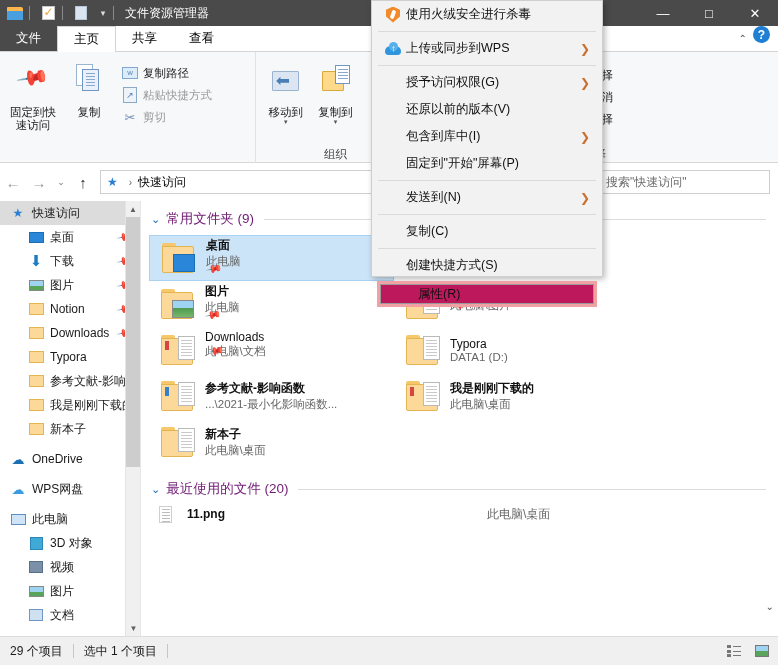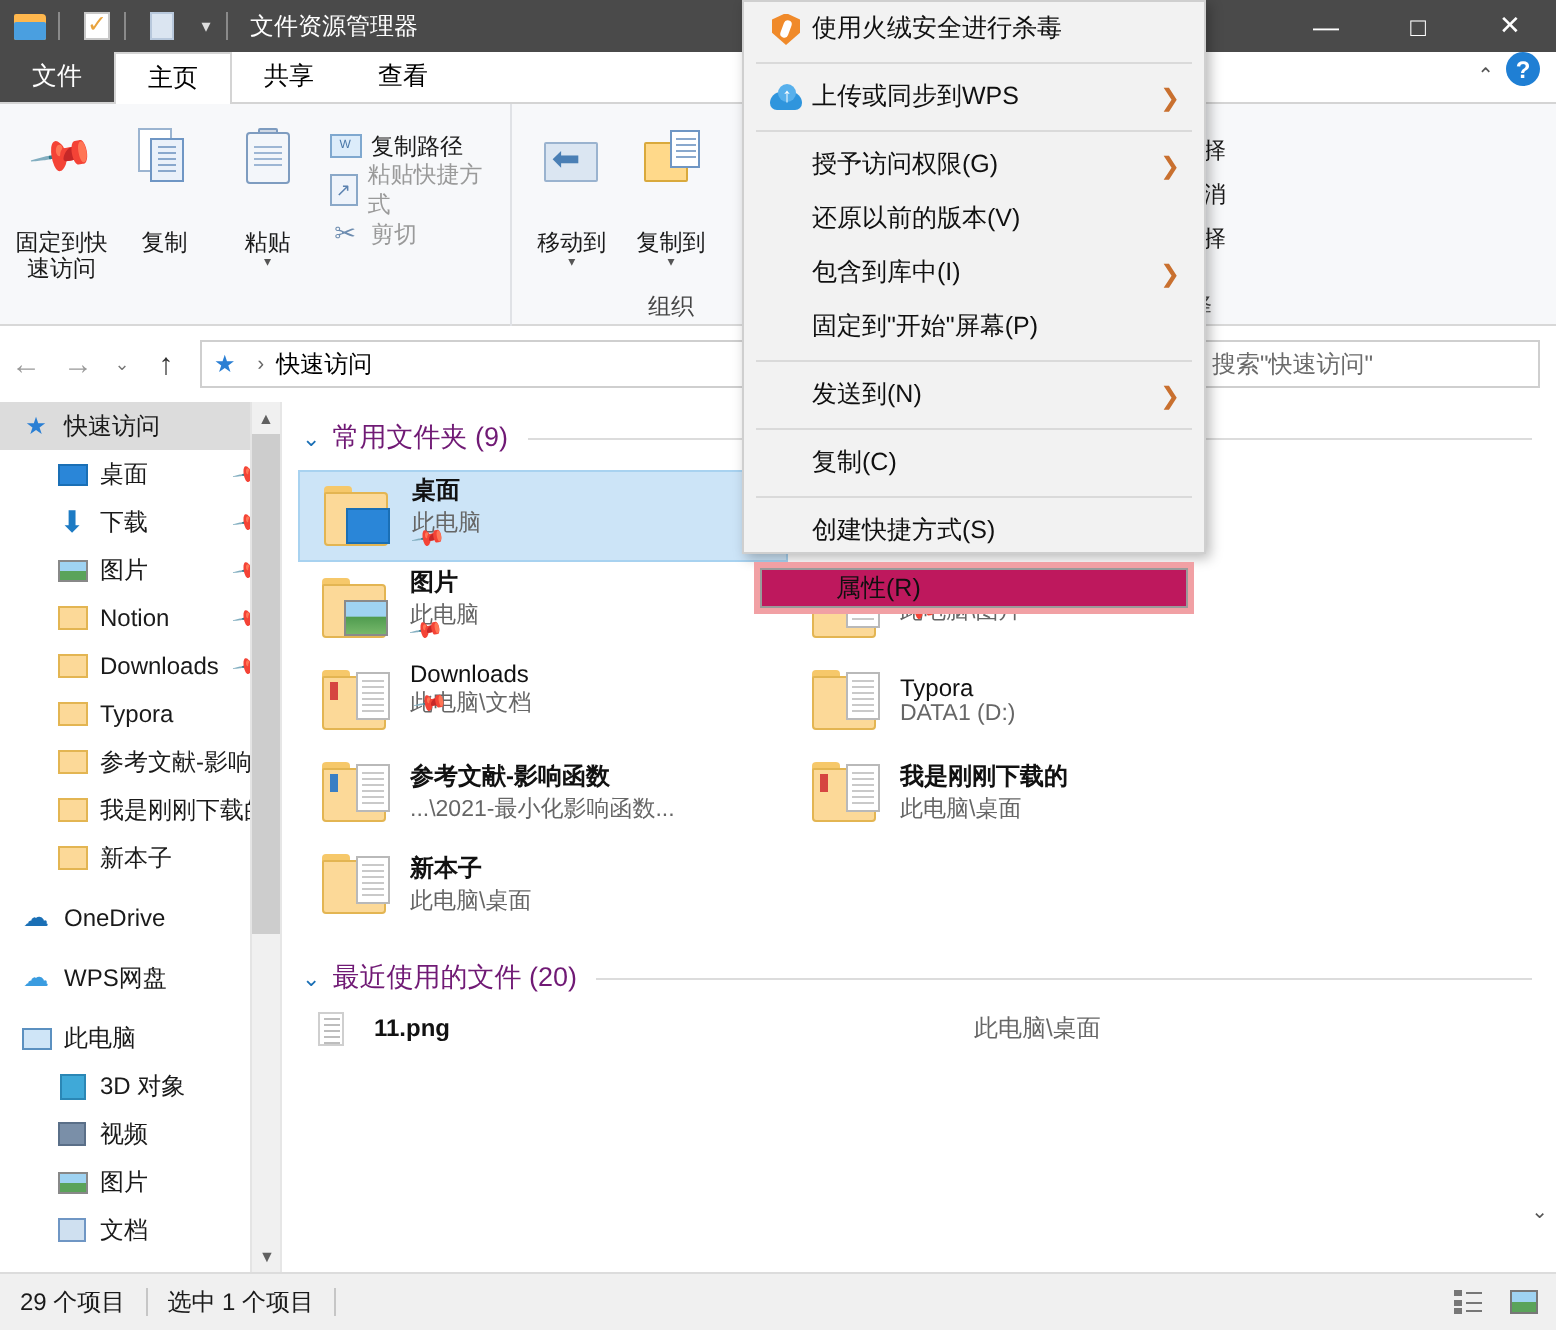--- a/index.html
+++ b/index.html
@@ -40,21 +40,21 @@
   .tb-collapse { display:flex; align-items:center; color:#555; font-size:10px; padding-right:6px;}
   .tb-help { width:17px; height:17px; border-radius:50%; background:#1f7fd4; color:#fff; display:flex; align-items:center; justify-content:center; font-size:12px; font-weight:bold; margin-right:8px; }
 
   
   .ribbon { position:absolute; top:52px; left:0; width:778px; height:111px; background:#f7f8fa; border-bottom:1px solid #d8d8d8; display:flex; }
   .rgroup { height:111px; display:flex; flex-direction:column; position:relative; padding:0 5px; }
   .rgroup + .rgroup { border-left:1px solid #e0e2e6; }
   .rgroup-body { flex:1; display:flex; align-items:flex-start; padding-top:6px; }
   .rgroup-label { height:18px; font-size:11.5px; color:#444; text-align:center; line-height:18px; }
   .bigbtn { width:56px; display:flex; flex-direction:column; align-items:center; justify-content:flex-start; padding:3px 2px; cursor:default; }
-  .bigbtn .lbl { font-size:11.5px; color:#1a1a1a; text-align:center; line-height:13px; margin-top:21px; }
+  .bigbtn .lbl { font-size:11.5px; color:#1a1a1a; text-align:center; line-height:13px; margin-top:11px; }
   .bigbtn .ic { height:34px; display:flex; align-items:center; justify-content:center; }
   .caret { font-size:7px; color:#555; line-height:6px; }
   .smallcol { display:flex; flex-direction:column; justify-content:flex-start; padding-top:4px; }
   .smallbtn { display:flex; align-items:center; height:22px; padding:0 4px; font-size:11.5px; color:#1a1a1a; cursor:default; }
   .smallbtn .sic { width:18px; height:16px; margin-right:4px; display:flex; align-items:center; justify-content:center; }
 
   
   .g-pin { font-size:21px; color:#7b93b5; transform:rotate(35deg); display:inline-block;}
   .g-copy { position:relative; width:26px; height:28px; }
   .g-copy .p1 { position:absolute; left:0; top:0; width:17px; height:22px; background:#fff; border:1px solid #9bb4d0; }
@@ -226,31 +226,20 @@
         </div>
         <div class="bigbtn">
           <div class="ic">
             <div class="g-copy">
                 <div class="p1"></div>
                 <div class="p2"></div>
               </div>
           </div>
           <div class="lbl">复制</div>
         </div>
-        <div class="bigbtn">
-          <div class="ic">
-            <div class="g-clip">
-                <div class="tp"></div>
-                <div class="bd"></div>
-                <div class="ln"></div>
-              </div>
-          </div>
-          <div class="lbl">粘贴</div>
-          <div class="caret">▾</div>
-        </div>
         <div class="smallcol">
           <div class="smallbtn">
             <span class="sic">
                 <span class="g-pathicon">W</span>
               </span>
             <span>复制路径</span>
           </div>
           <div class="smallbtn" style="color:#9a9a9a;">
             <span class="sic">
                 <span class="g-pasteshort">↗</span>

